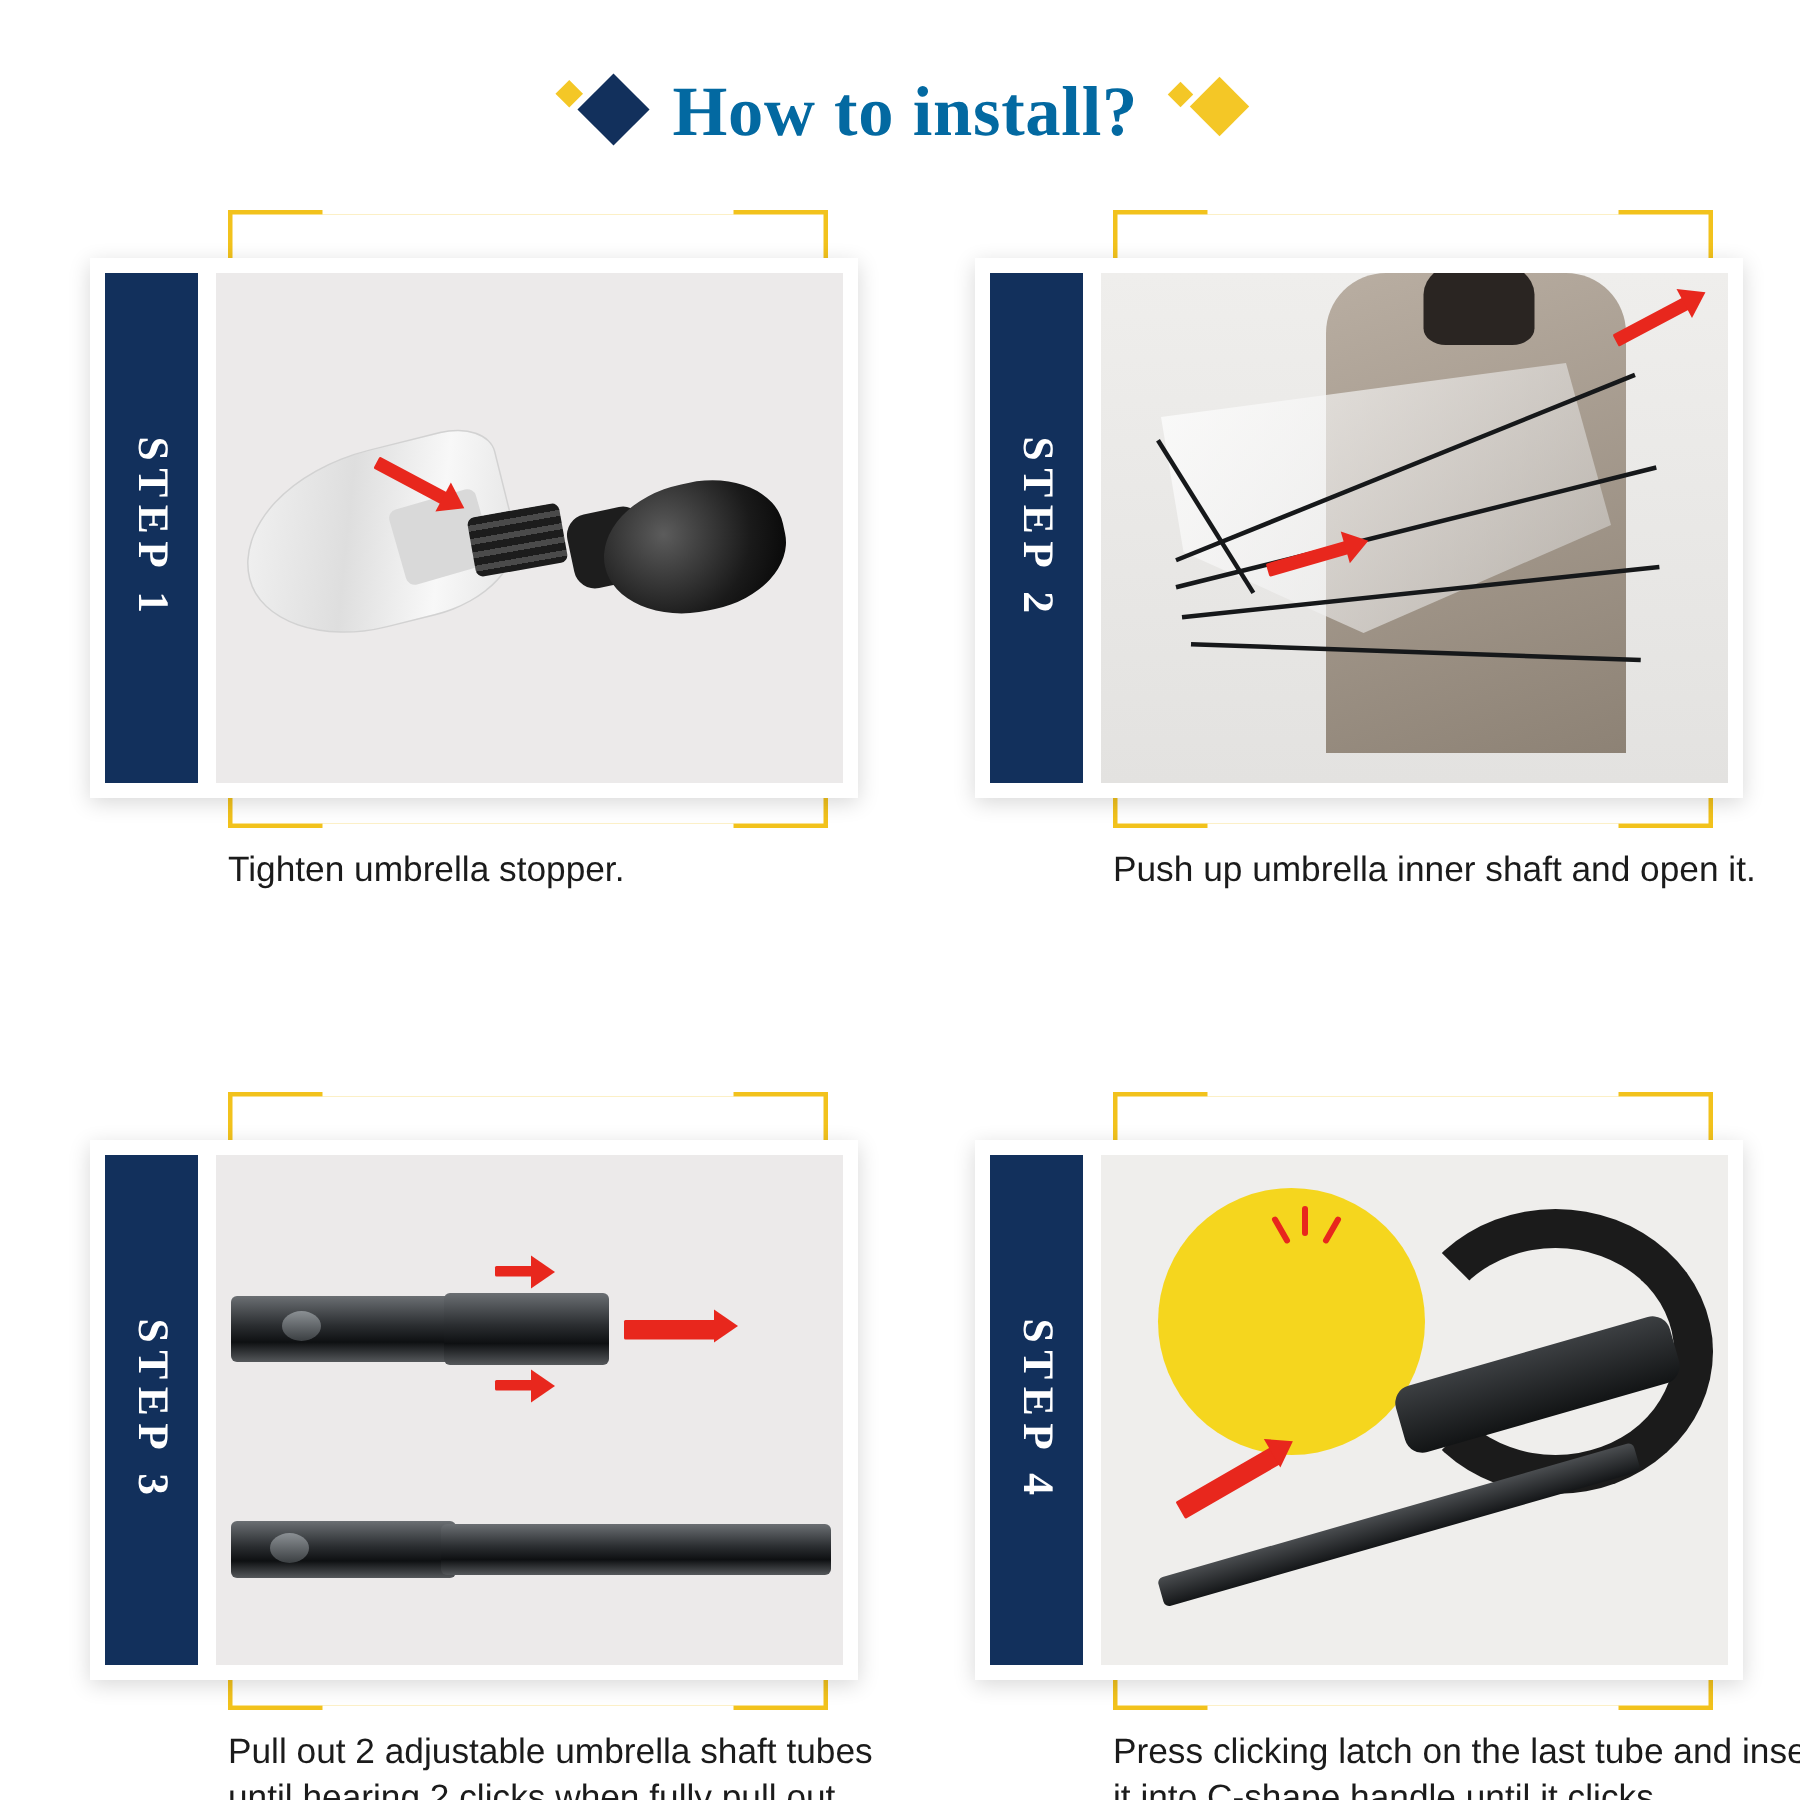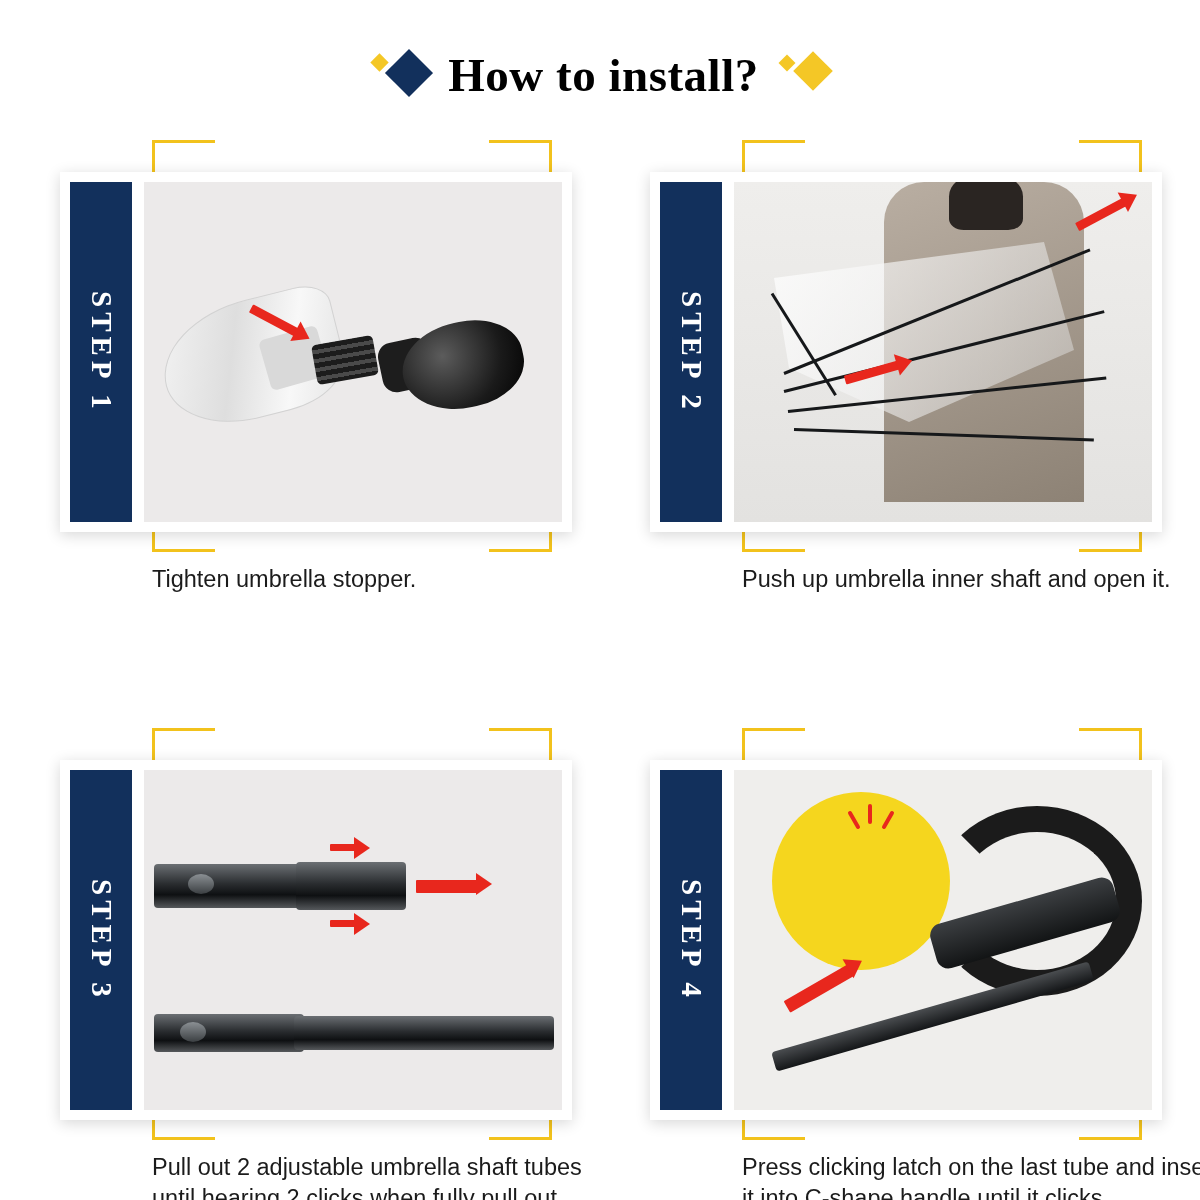--- a/index.html
+++ b/index.html
@@ -14,21 +14,21 @@
   
   .title-row {
     display: flex; align-items: center; justify-content: center;
     gap: 22px;
     padding-top: 48px;
   }
   .title-text {
     font-family: "Liberation Serif", serif;
     font-size: 47px;
     font-weight: bold;
-    color: #000000;
+    color: #0369a1;
     letter-spacing: 0.5px;
   }
   .diamond { transform: rotate(45deg); }
   .dia-left-big { width: 34px; height: 34px; background: #12305c; }
   .dia-left-small { width: 13px; height: 13px; background: #f4c726; margin-bottom: 26px; }
   .dia-right-big { width: 28px; height: 28px; background: #f4c726; }
   .dia-right-small { width: 12px; height: 12px; background: #f4c726; margin-bottom: 24px; }
   .left-cluster, .right-cluster { display: flex; align-items: flex-start; gap: 6px; }
 
   

